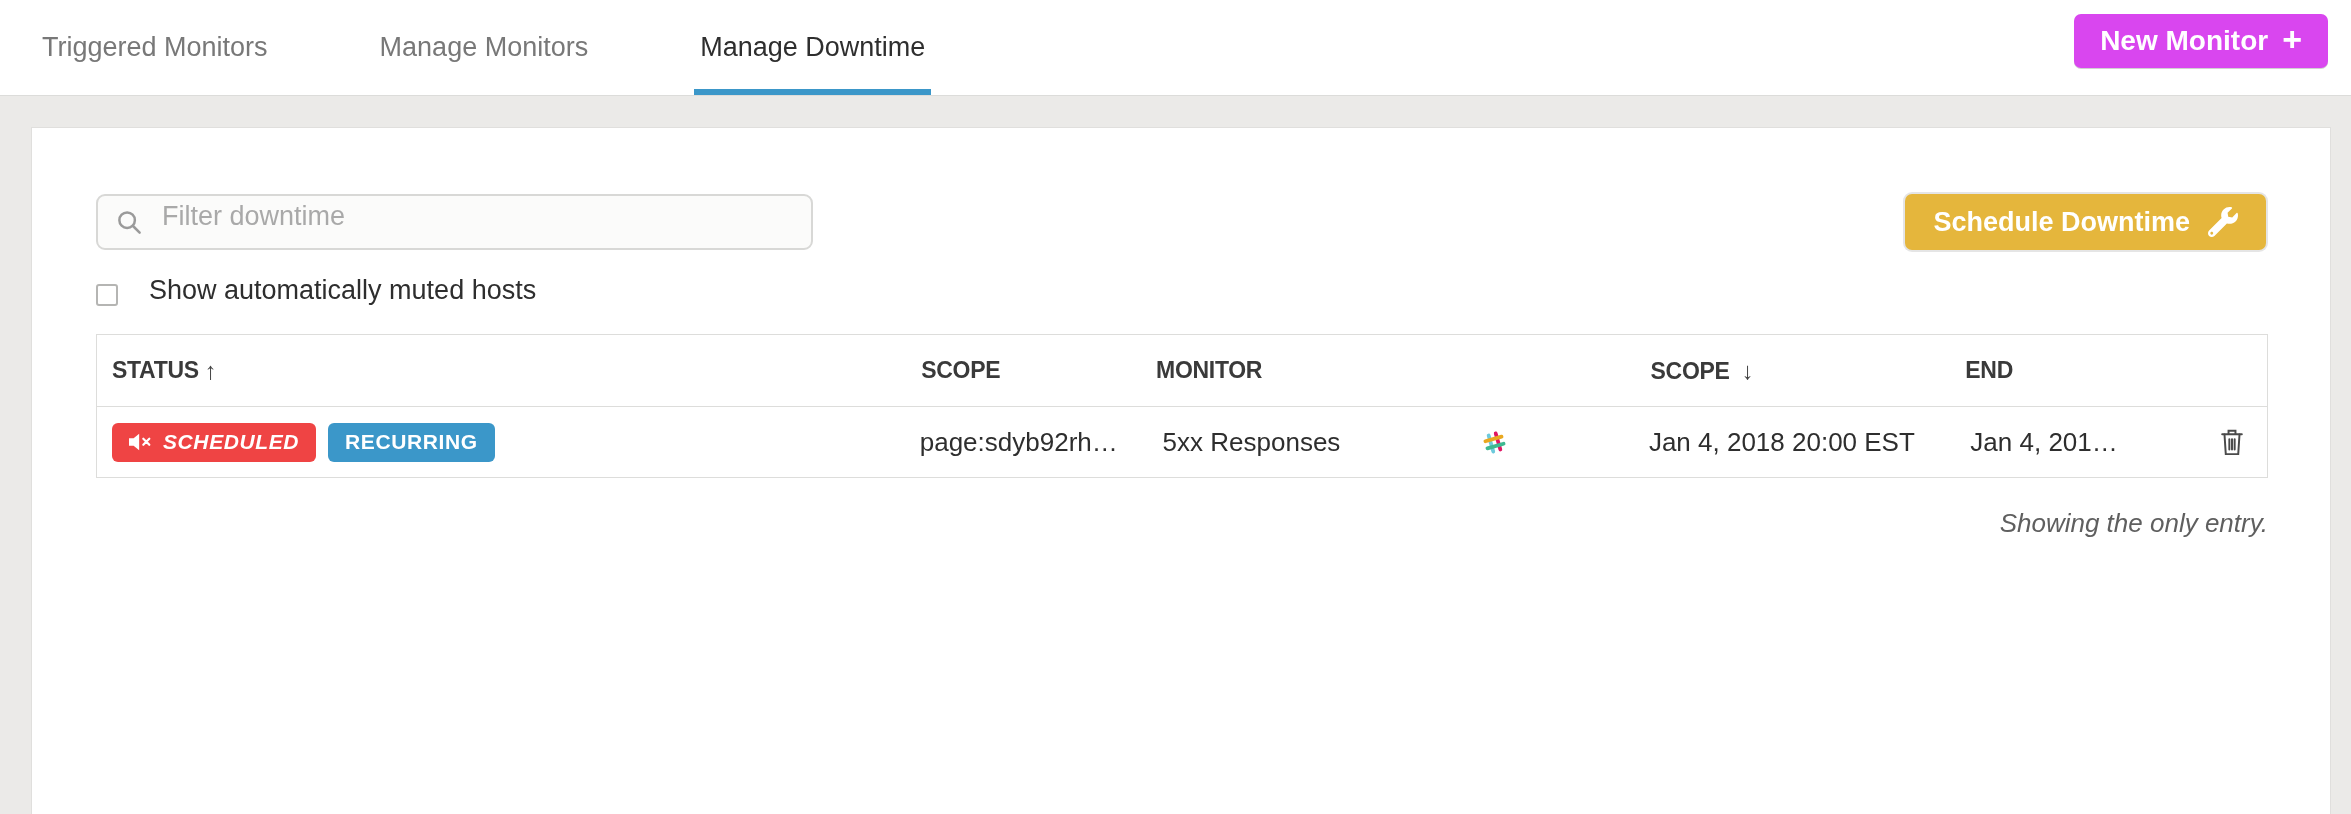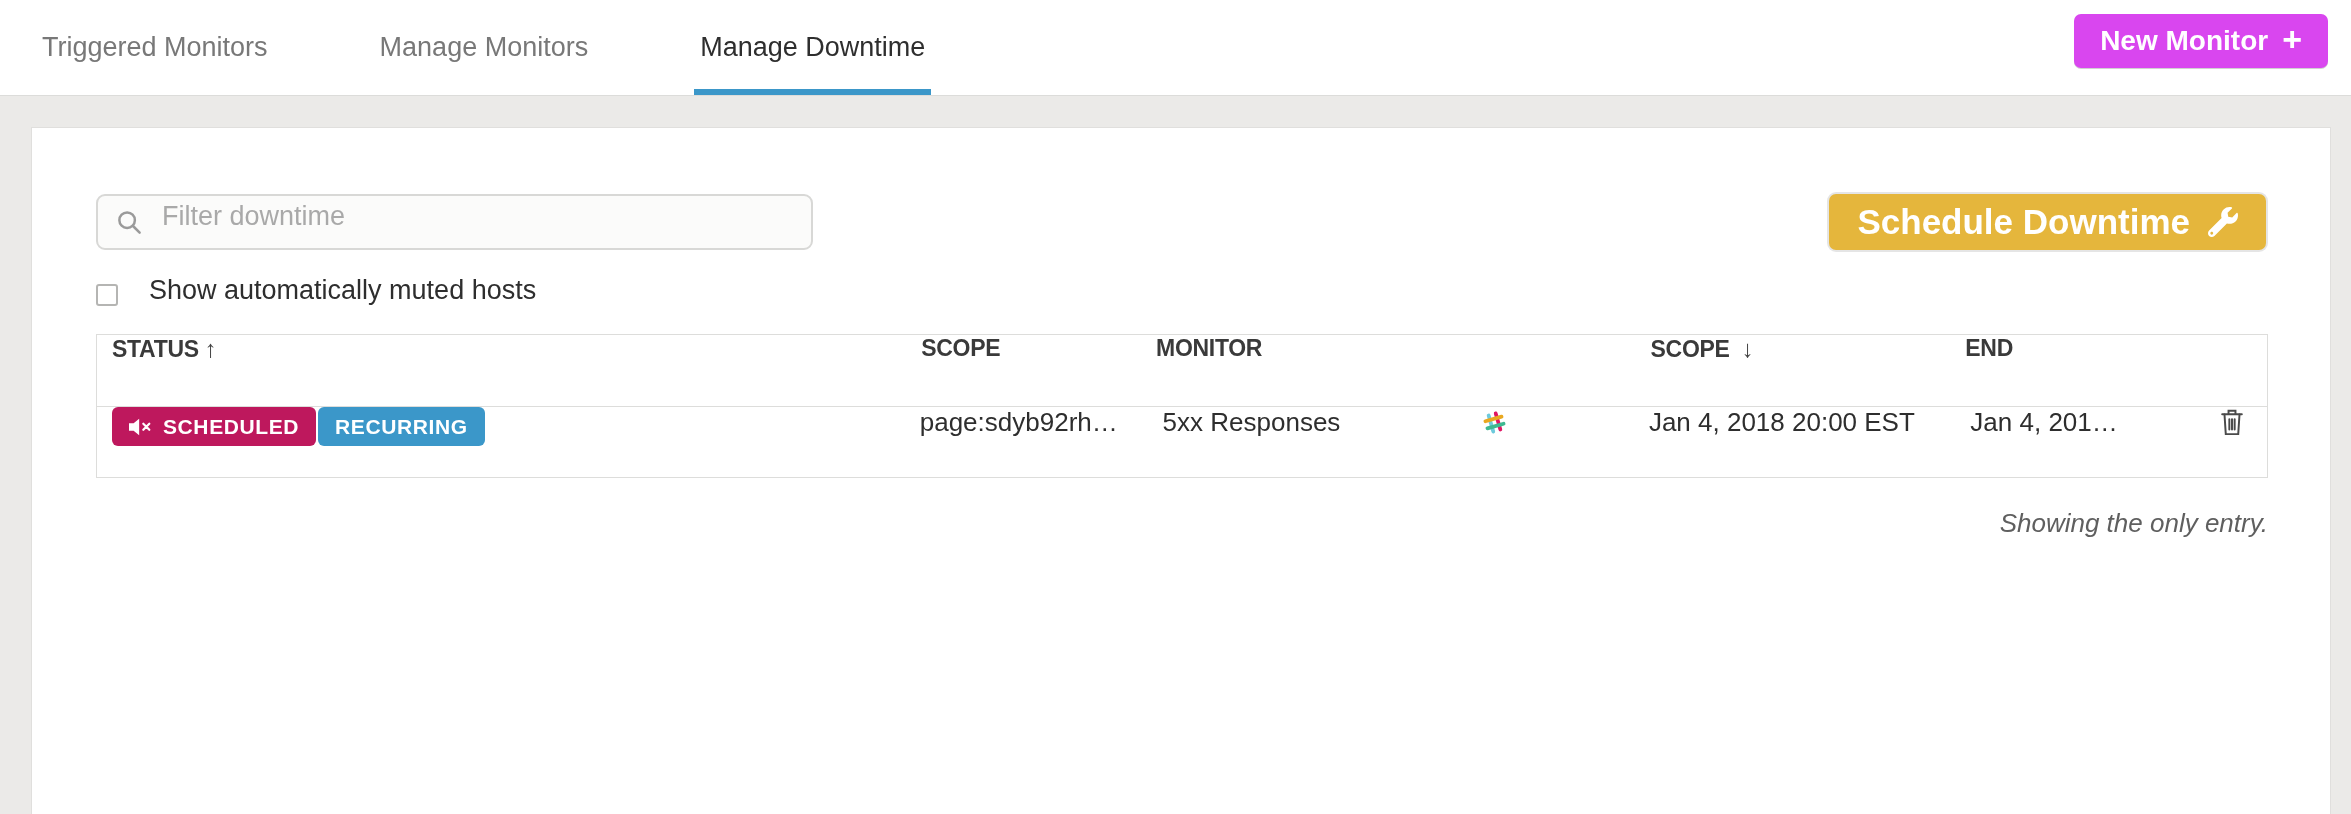--- a/index.html
+++ b/index.html
@@ -25,46 +25,46 @@
         border:1px solid #e0dfdd;box-sizing:border-box;}
   .card-inner{position:relative;padding:66px 64px 0 64px;}
 
   .filter-wrap{position:relative;width:717px;height:56px;}
   .filter-input{width:100%;height:100%;box-sizing:border-box;border:2px solid #d8d8d6;
         border-radius:9px;background:#fbfbfa;padding:0 20px 12px 64px;font-size:27px;color:#444;
         font-family:"Liberation Sans",sans-serif;outline:none;}
   .filter-input::placeholder{color:#a9a9a9;}
   .search-ic{position:absolute;left:18px;top:13px;width:30px;height:30px;}
 
-  .schedule-btn{position:absolute;top:66px;right:64px;height:56px;padding:0 28px;font-size:35px;
+  .schedule-btn{position:absolute;top:66px;right:64px;height:56px;padding:0 28px;font-size:27px;
         background:#e5b63c;gap:18px;box-shadow:0 0 0 2px rgba(0,0,0,.10);}
 
   .check-row{display:flex;align-items:flex-end;margin-top:25px;gap:31px;}
   .checkbox{width:22px;height:22px;border:2px solid #b5b5b3;border-radius:3px;background:#fff;
         box-sizing:border-box;cursor:pointer;}
   .check-label{font-size:27px;color:#2e2e2e;}
 
   
   .dt-table{margin-top:28px;width:2172px;border:1px solid #dddddb;box-sizing:border-box;}
-  .tr{display:flex;align-items:flex-start;}
+  .tr{display:flex;align-items:center;}
   .thead{height:71px;border-bottom:1px solid #dddddb;}
   .trow{height:70px;}
   .th{font-size:23px;font-weight:bold;color:#3a3a3a;letter-spacing:-0.3px;cursor:pointer;}
   .sort{font-weight:normal;font-size:24px;margin-left:6px;color:#444;}
   .c-status{width:825px;padding-left:15px;box-sizing:border-box;display:flex;align-items:center;}
   .c-scope{width:235px;}
   .c-monitor{width:495px;display:flex;align-items:center;}
   .c-start{width:315px;}
   .c-end{width:230px;}
   .c-actions{width:72px;display:flex;justify-content:center;}
   .cell{font-size:26px;color:#2e2e2e;margin-left:12px;}
 
   .badge{display:inline-flex;align-items:center;height:39px;border-radius:6px;color:#fff;
         font-size:21px;font-weight:bold;letter-spacing:0.6px;padding:0 17px;gap:10px;}
-  .badge.scheduled{background:#be185d;margin-right:2px;}
+  .badge.scheduled{background:#ef4444;margin-right:12px;font-style:italic;}
   .badge.recurring{background:#3b97c9;}
 
   .slack-ic{width:29px;height:29px;margin-left:140px;}
   .trash-btn{background:none;border:none;cursor:pointer;padding:0;display:flex;}
 
   .summary{width:2172px;text-align:right;margin-top:30px;font-size:26px;font-style:italic;
         color:#5f5f5f;}
 </style>
 </head>
 <body>

